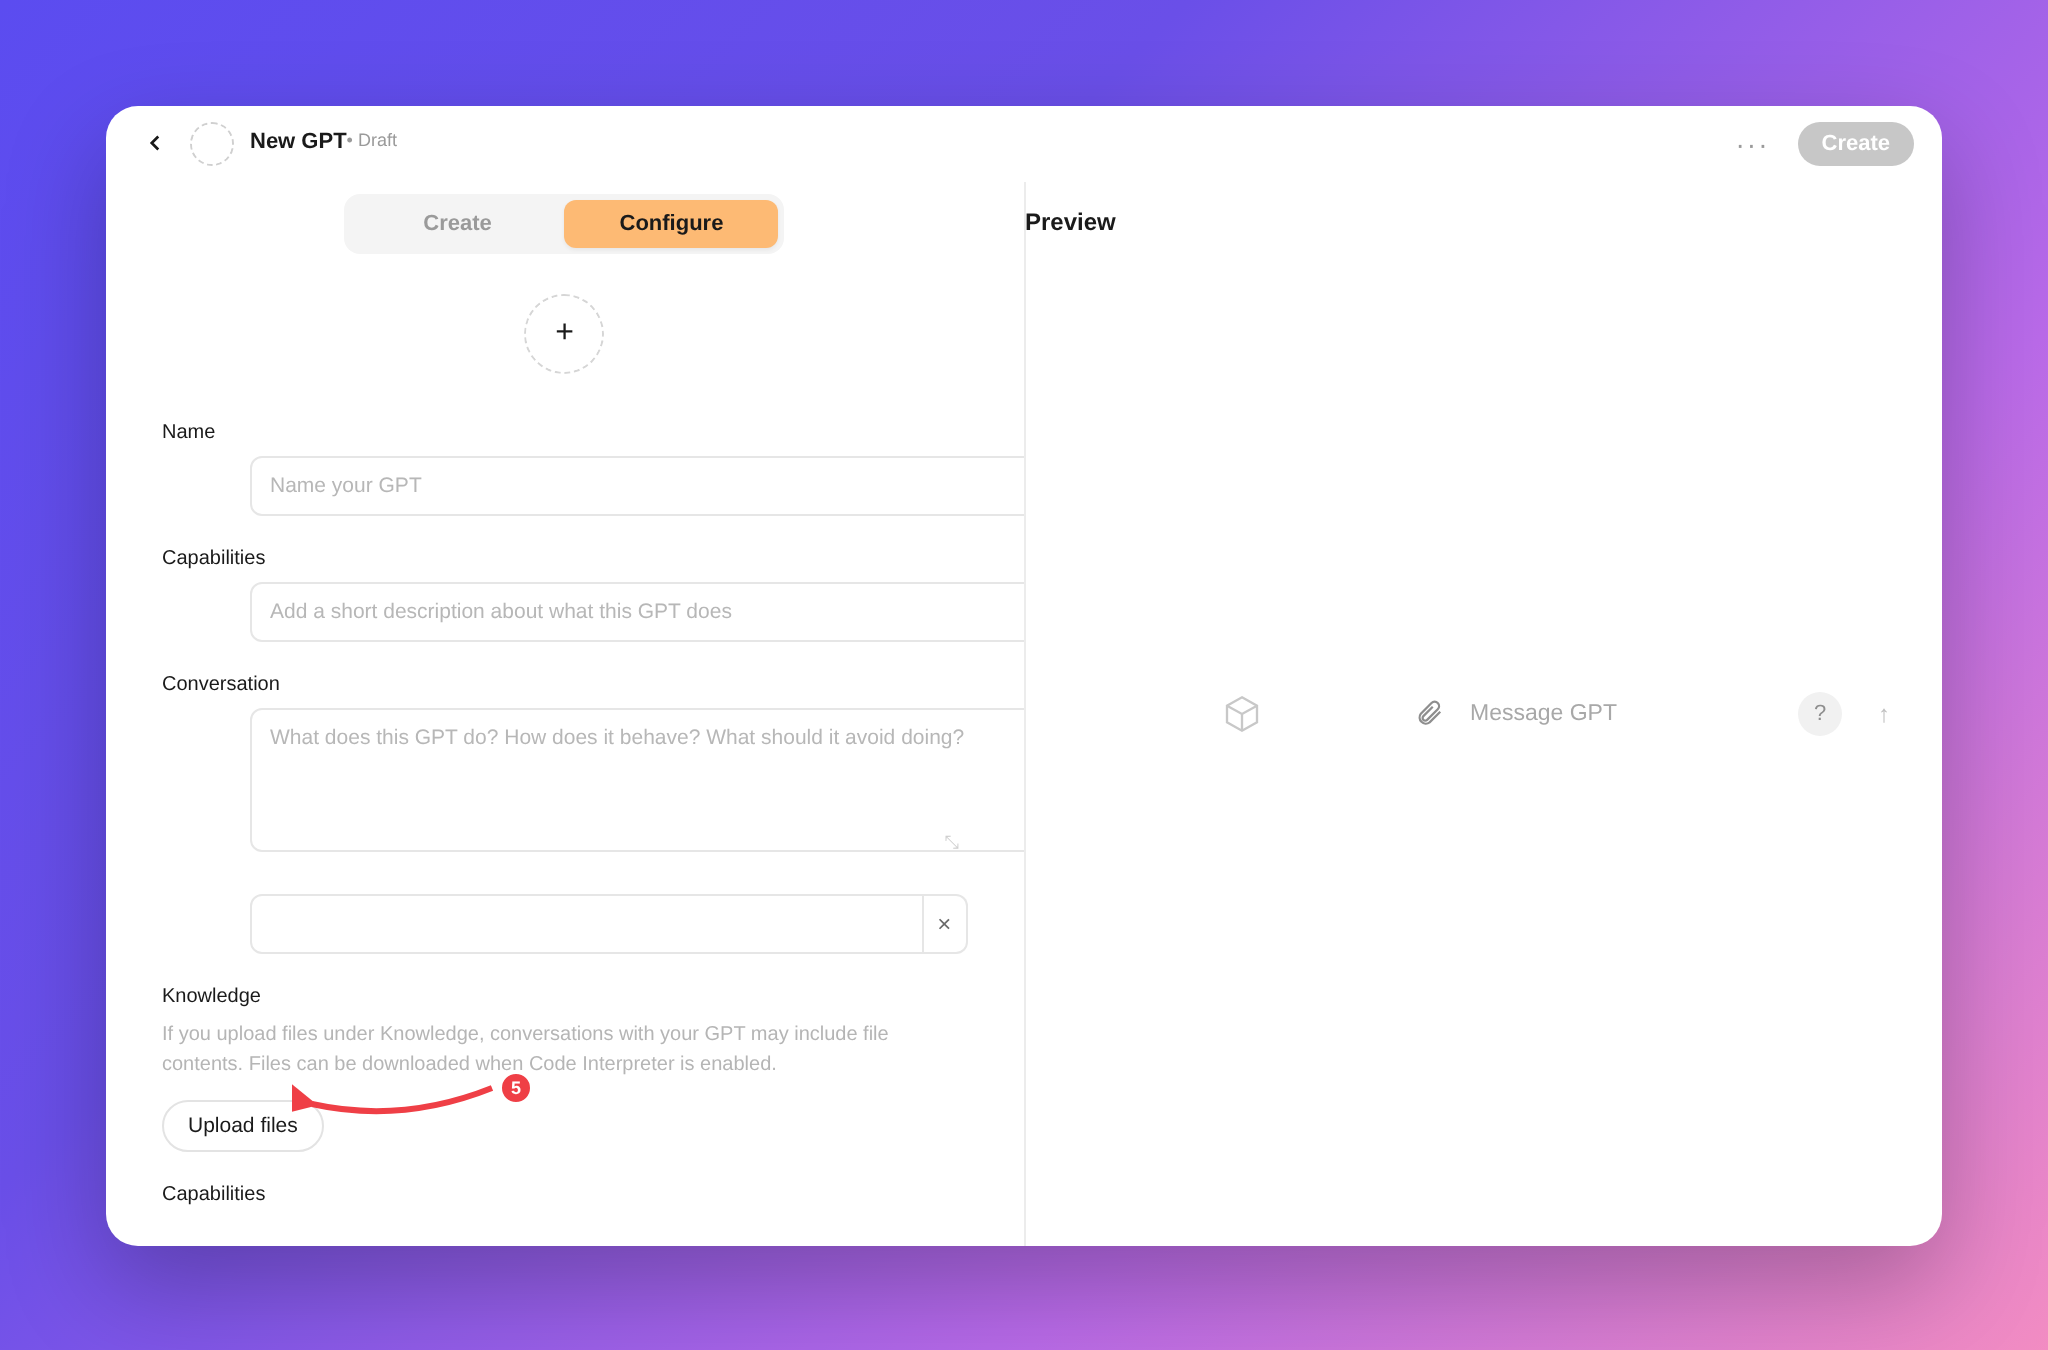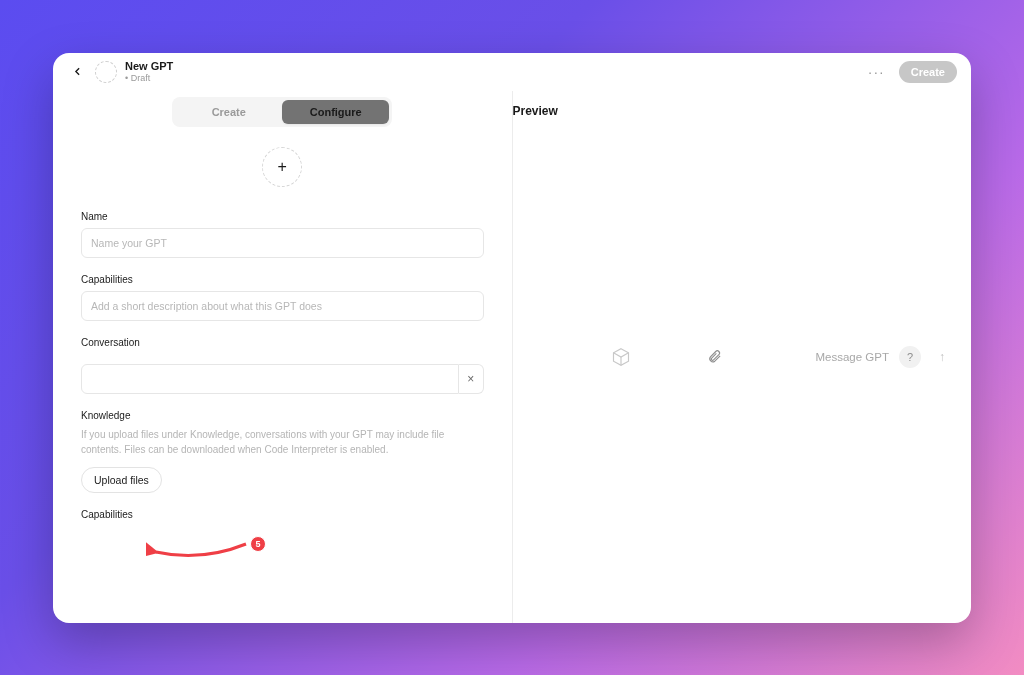--- a/index.html
+++ b/index.html
@@ -9,58 +9,58 @@
     display:flex;align-items:center;justify-content:center;
   }
   .window{
     width:918px;height:570px;background:#fff;border-radius:16px;overflow:hidden;
     box-shadow:0 20px 50px rgba(0,0,0,.25);display:flex;flex-direction:column;position:relative;
   }
   
   .topbar{display:flex;align-items:center;padding:8px 14px;height:38px;}
   .back{width:20px;height:20px;display:flex;align-items:center;justify-content:center;cursor:pointer;color:#1a1a1a;}
   .avatar{width:22px;height:22px;border-radius:50%;border:1px dashed #d0d0d0;margin:0 8px;}
-  .title-wrap{display:flex;flex-direction:column;line-height:1.15;}
+  .title-wrap{display:flex;flex-direction:row;line-height:1.15;}
   .title{font-size:11px;font-weight:700;color:#1a1a1a;}
   .subtitle{font-size:9px;color:#9a9a9a;}
   .topbar-right{margin-left:auto;display:flex;align-items:center;gap:10px;}
   .more{color:#9a9a9a;font-size:14px;letter-spacing:1px;cursor:pointer;padding:4px;}
   .create-btn{background:#c7c7c7;color:#fff;border:none;border-radius:14px;padding:5px 12px;font-size:11px;font-weight:600;cursor:pointer;}
   
   .split{flex:1;display:flex;min-height:0;}
   .left{flex:1;border-right:1px solid #ececec;display:flex;flex-direction:column;overflow:hidden;}
   .right{flex:1;display:flex;flex-direction:row;position:relative;}
   
   .tabs-row{display:flex;justify-content:center;padding:6px 0 4px;}
   .tabs{display:flex;background:#f4f4f4;border-radius:8px;padding:3px;width:220px;}
   .tab{flex:1;text-align:center;font-size:11px;font-weight:600;padding:6px 0;border-radius:6px;color:#9a9a9a;cursor:pointer;}
-  .tab.active{background:#737373;color:#1a1a1a;box-shadow:0 1px 2px rgba(0,0,0,.06);}
+  .tab.active{background:#fdba74;color:#1a1a1a;box-shadow:0 1px 2px rgba(0,0,0,.06);}
   
   .left-body{flex:1;overflow-y:auto;padding:0 28px 18px;}
   .add-icon-wrap{display:flex;justify-content:center;padding:16px 0 18px;}
   .add-icon{width:40px;height:40px;border:1px dashed #d6d6d6;border-radius:50%;display:flex;align-items:center;justify-content:center;color:#1a1a1a;font-size:16px;cursor:pointer;}
   .field-label{font-size:10px;font-weight:400;color:#1a1a1a;margin:6px 0 6px;}
-  .input,.textarea{width:100%;border:1px solid #e6e6e6;border-radius:6px;font-size:10.5px;color:#333;padding:8px 9px;outline:none;}
+  .input,.textarea{width:100%;border:1px solid #e6e6e6;border-radius:6px;font-size:10.5px;color:#333;padding:8px 9px;outline:none;margin-left:44px;}
   .input::placeholder,.textarea::placeholder{color:#b7b7b7;}
   .textarea{height:72px;resize:none;position:relative;}
   .textarea-wrap{position:relative;}
   .resize{position:absolute;right:4px;bottom:4px;color:#cfcfcf;font-size:9px;pointer-events:none;}
   .group{margin-bottom:16px;}
   .starter-row{display:flex;align-items:stretch;}
   .starter-row .input{border-top-right-radius:0;border-bottom-right-radius:0;}
   .starter-x{width:26px;border:1px solid #e6e6e6;border-left:none;border-top-right-radius:6px;border-bottom-right-radius:6px;display:flex;align-items:center;justify-content:center;color:#6a6a6a;font-size:12px;cursor:pointer;background:#fff;}
   .hint{font-size:10px;line-height:1.5;color:#b5b5b5;margin-top:4px;margin-bottom:10px;}
   .pill-btn{display:inline-block;border:1px solid #e3e3e3;border-radius:18px;background:#fff;font-size:10.5px;padding:6px 12px;cursor:pointer;color:#1a1a1a;font-weight:400;}
   
   .preview-head{text-align:center;font-size:12px;font-weight:700;color:#1a1a1a;padding:13px 0;}
   .preview-body{flex:1;display:flex;align-items:center;justify-content:center;color:#c8c8c8;}
   .cube{width:20px;height:20px;}
   .composer{display:flex;align-items:center;padding:12px 18px;gap:10px;}
   .attach,.help,.send{width:22px;height:22px;display:flex;align-items:center;justify-content:center;color:#8e8e8e;cursor:pointer;}
-  .msg{flex:1;border:none;background:transparent;font-size:11.5px;color:#333;outline:none;text-align:right;}
+  .msg{flex:1;border:none;background:transparent;font-size:11.5px;color:#333;outline:none;}
   .msg::placeholder{color:#a8a8a8;}
   .help{border-radius:50%;background:#f1f1f1;font-size:11px;}
   .send{font-size:12px;color:#c0c0c0;}
   
   .anno{position:absolute;left:93px;top:485px;width:90px;height:34px;pointer-events:none;z-index:10;}
   .badge{position:absolute;left:104px;top:-2px;width:16px;height:16px;border-radius:50%;background:#ef3f46;border:1.5px solid #fff;color:#fff;font-size:9px;font-weight:700;display:flex;align-items:center;justify-content:center;}
   
   .left-body::-webkit-scrollbar{width:0;}
 </style>
 </head>
@@ -107,20 +107,24 @@
           <input class="input" placeholder="Name your GPT" style="">
         </div>
 
         <div class="group">
           <div class="field-label">Capabilities</div>
           <input class="input" placeholder="Add a short description about what this GPT does" style="">
         </div>
 
         <div class="group">
           <div class="field-label">Conversation</div>
+          <div class="textarea-wrap">
+            <textarea class="textarea" placeholder="What does this GPT do? How does it behave? What should it avoid doing?" style=""></textarea>
+            <span class="resize">⤡</span>
+          </div>
         </div>
 
         <div class="group">
           <div class="starter-row">
             <input class="input" style="">
             <div class="starter-x">
               <span>×</span>
             </div>
           </div>
         </div>

